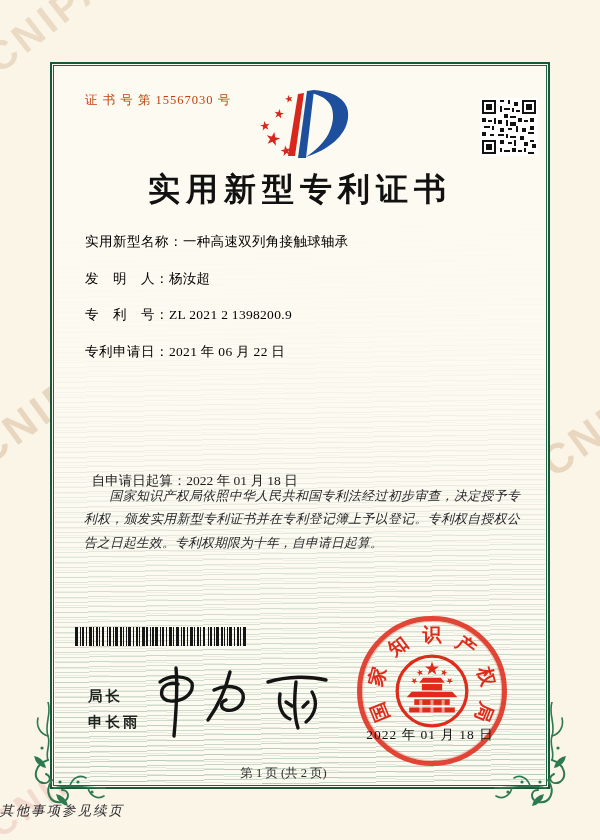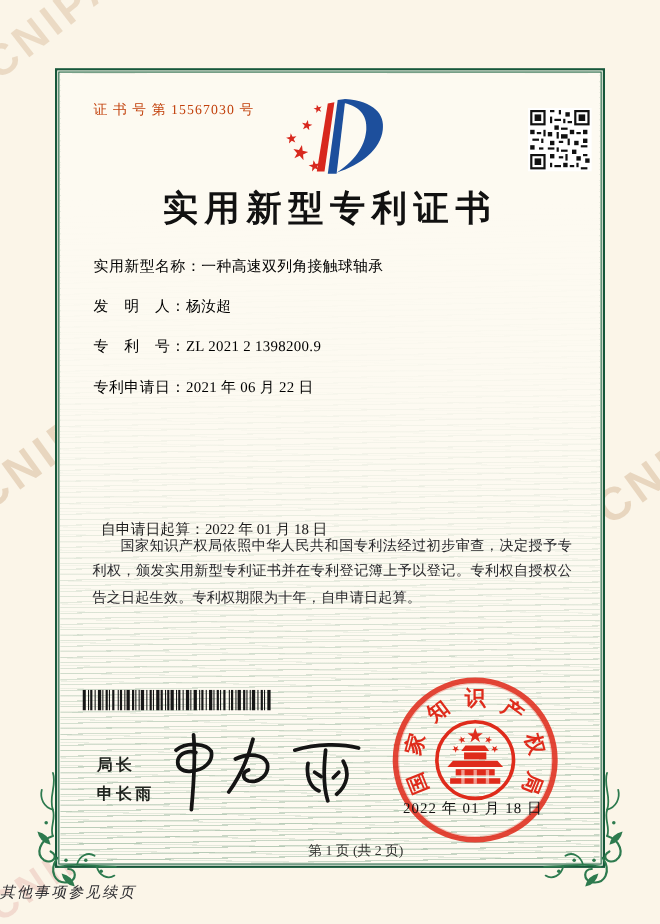--- a/index.html
+++ b/index.html
@@ -49,21 +49,21 @@
   .frow{height:36.6px;font-size:13.5px;color:#000000;white-space:pre;position:relative;}
   .frow .lbl{letter-spacing:.5px;}
   .frow .val{letter-spacing:.3px;}
   .grant-row{position:absolute;left:85px;top:456px;width:440px;font-size:13.5px;
              color:#1d1d1d;white-space:pre;z-index:2;}
   .grant-no{position:absolute;left:232px;top:0;}
 
   
   .paras{position:absolute;left:84px;top:485px;width:436px;z-index:2;}
   .paras p{margin:0;text-indent:2em;font-size:12.8px;line-height:1.82;
-           text-align:justify;color:#26262a;letter-spacing:.2px;}
+           text-align:justify;color:#26262a;font-style:italic;letter-spacing:.2px;}
 
   
   .barcode{position:absolute;left:75px;top:627px;z-index:2;}
 
   
   .sign-block{position:absolute;left:88px;top:683px;z-index:3;
       font-family:Liberation Sans, sans-serif;font-size:14.5px;
       font-weight:600;color:#20241f;letter-spacing:3px;line-height:26px;}
   .signature{position:absolute;left:148px;top:656px;z-index:3;}
 
@@ -79,21 +79,21 @@
   .seal .c3{transform:translate(-50%,-50%) rotate(0deg)    translateY(-56px);}
   .seal .c4{transform:translate(-50%,-50%) rotate(37deg)   translateY(-56px);}
   .seal .c5{transform:translate(-50%,-50%) rotate(75deg)   translateY(-56px);}
   .seal .c6{transform:translate(-50%,-50%) rotate(112deg)  translateY(-56px);}
   .emblem{position:absolute;left:50%;top:50%;transform:translate(-50%,-50%);}
   .seal-date{position:absolute;left:350px;top:726px;width:160px;text-align:center;
         font-size:13.5px;color:#131313;letter-spacing:1px;z-index:5;white-space:pre;}
 
   
   .page-no{position:absolute;left:50px;top:765px;width:467px;text-align:center;
-        font-size:12.5px;color:#30302e;z-index:2;white-space:pre;padding-left:40px;}
+        font-size:12.5px;color:#30302e;z-index:2;white-space:pre;}
   .cont-note{position:absolute;left:0;top:802px;width:600px;text-align:left;
         font-size:13.5px;color:#2c2c30;font-style:italic;letter-spacing:2px;z-index:2;}
 </style>
 </head>
 <body>
 
 <svg width="0" height="0" style="position:absolute" aria-hidden="true">
   <defs>
     <path id="star" d="M0,-5 L1.18,-1.55 4.76,-1.55 1.9,0.59 2.94,4.05 0,1.9 -2.94,4.05 -1.9,0.59 -4.76,-1.55 -1.18,-1.55 Z"></path>
   </defs>

